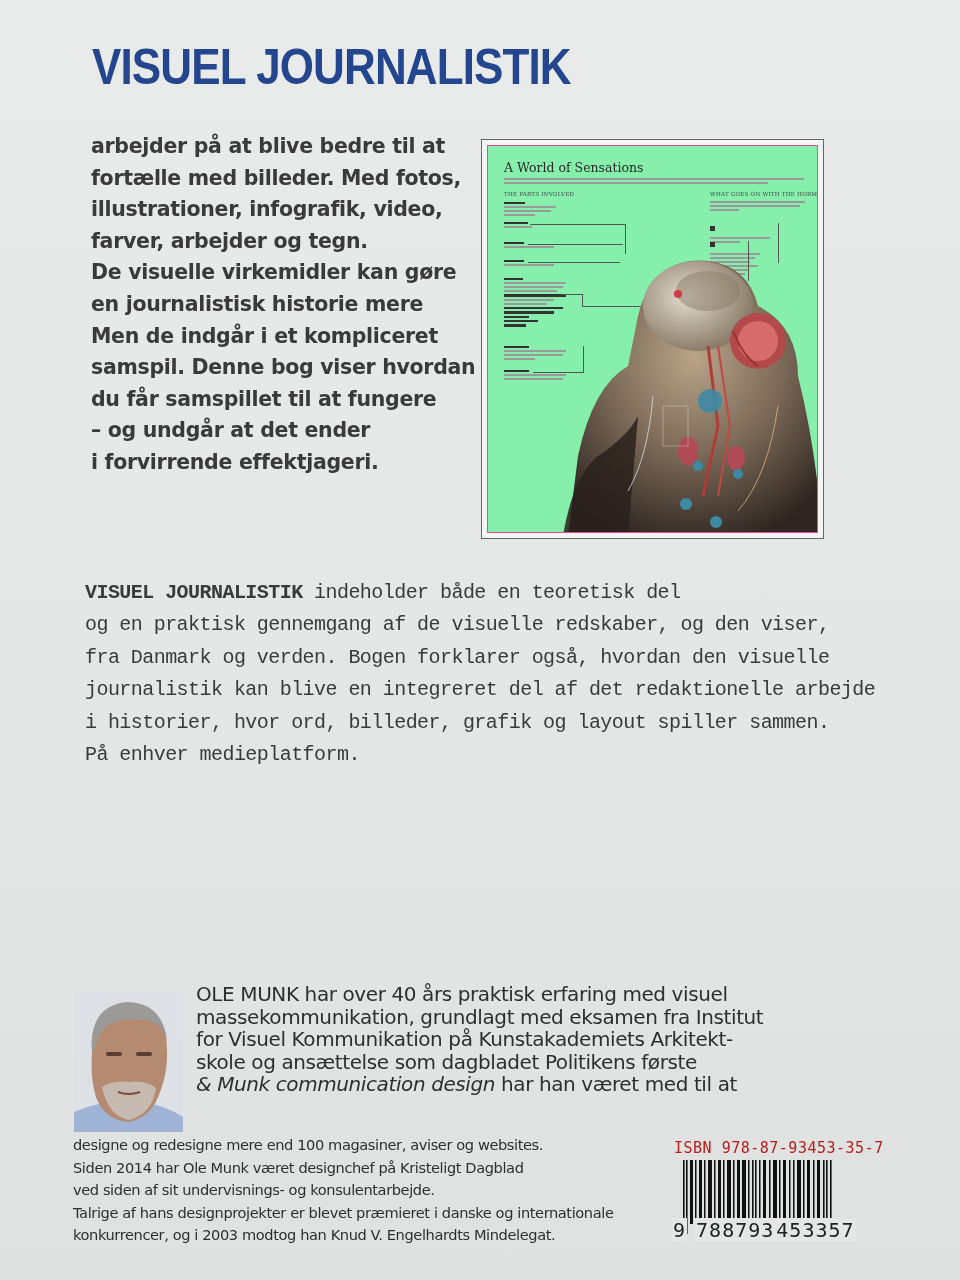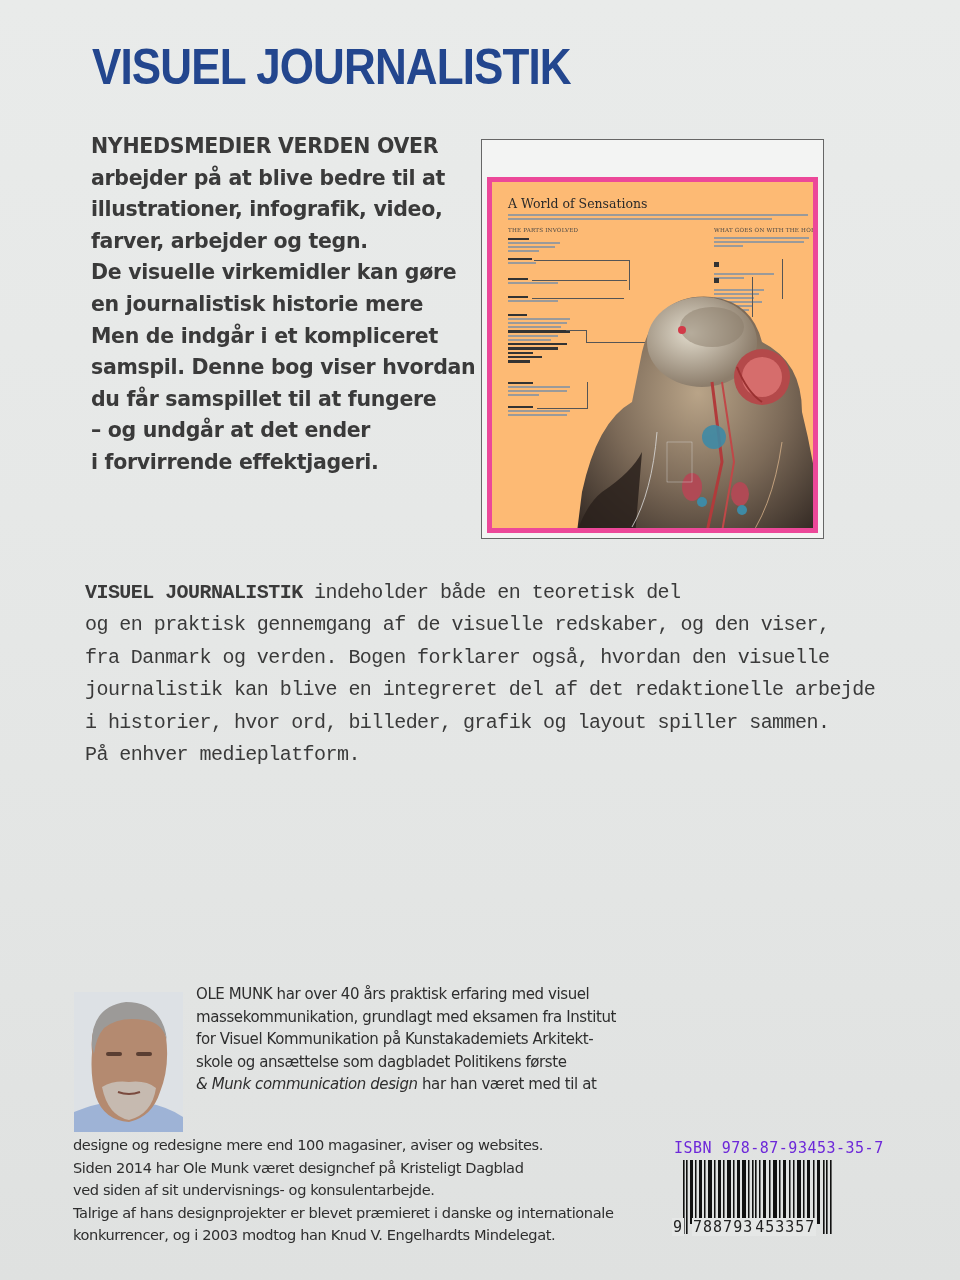--- a/index.html
+++ b/index.html
@@ -32,24 +32,23 @@
 
   
   .infographic {
     position: absolute; left: 481px; top: 139px; width: 343px; height: 400px;
     background: #f3f4f3;
     border: 1px solid #666;
     padding: 4px;
   }
   .infographic .inner {
     position: absolute; left: 5px; top: 5px; right: 5px; bottom: 5px;
-    border: 5px solid #ec4899;
-    background: #fdba74;
+    border: 1px solid #ec4899;
+    background: #86efac;
     overflow: hidden;
-    margin-top: 32px;
   }
   .ig-title {
     position: absolute; left: 16px; top: 14px;
     font-family: "DejaVu Serif", serif; font-size: 12.5px; color: #2a2a2a;
     white-space: nowrap;
   }
   .ig-sub {
     position: absolute; left: 16px; top: 32px; width: 300px; height: 8px;
   }
   .ig-sub i, .ig-block i {
@@ -79,59 +78,59 @@
   .body2 .strong { font-weight: 700; }
 
   .author-photo {
     position: absolute; left: 74px; top: 992px; width: 109px; height: 140px;
     background: #d7dbe0; overflow: hidden;
   }
 
   .bio {
     position: absolute; left: 196px; top: 983px; width: 430px;
     font-family: "DejaVu Sans", sans-serif;
-    font-size: 15px; line-height: 22.6px; color: #2e2e2e;
+    font-size: 20px; line-height: 22.6px; color: #2e2e2e;
     letter-spacing: -0.4px;
   }
   .bio .line { display: block; white-space: nowrap; }
   .bio-full {
     position: absolute; left: 73px; top: 1134px; width: 560px;
     font-family: "DejaVu Sans", sans-serif;
     font-size: 14.6px; line-height: 22.6px; color: #2e2e2e;
     letter-spacing: -0.4px;
   }
   .bio-full .line { display: block; white-space: nowrap; }
   em { font-style: italic; }
 
   .isbn-label {
     position: absolute; left: 674px; top: 1139px;
-    font-family: "DejaVu Sans Mono", monospace; font-size: 15px; color: #6d28d9;
+    font-family: "DejaVu Sans Mono", monospace; font-size: 15px; color: #b91c1c;
     letter-spacing: 0.5px; white-space: nowrap;
   }
   .barcode {
     position: absolute; left: 683px; top: 1160px; width: 150px; height: 74px;
   }
   .barcode-digits {
     position: absolute; left: 672px; top: 1218px;
-    font-family: "DejaVu Sans Mono", monospace; font-size: 15px; color: #222;
+    font-family: "DejaVu Sans Mono", monospace; font-size: 20px; color: #222;
     white-space: nowrap; letter-spacing: 1px;
   }
   .barcode-digits .first { margin-right: 8px; }
   .barcode-digits span { background: #e5e7e6; padding: 0 1px; }
 </style>
 </head>
 <body>
 
 <div class="page">
 
   <h1 class="title">VISUEL JOURNALISTIK</h1>
 
   <div class="intro">
-    <span class="line caps">NYHEDSMEDIER VERDEN OVER</span>
     <span class="line">arbejder på at blive bedre til at</span>
+    <span class="line">fortælle med billeder. Med fotos,</span>
     <span class="line">illustrationer, infografik, video,</span>
     <span class="line">farver, arbejder og tegn.</span>
     <span class="line">De visuelle virkemidler kan gøre</span>
     <span class="line">en journalistisk historie mere</span>
     <span class="line">Men de indgår i et kompliceret</span>
     <span class="line">samspil. Denne bog viser hvordan</span>
     <span class="line">du får samspillet til at fungere</span>
     <span class="line">– og undgår at det ender</span>
     <span class="line">i forvirrende effektjageri.</span>
   </div>

